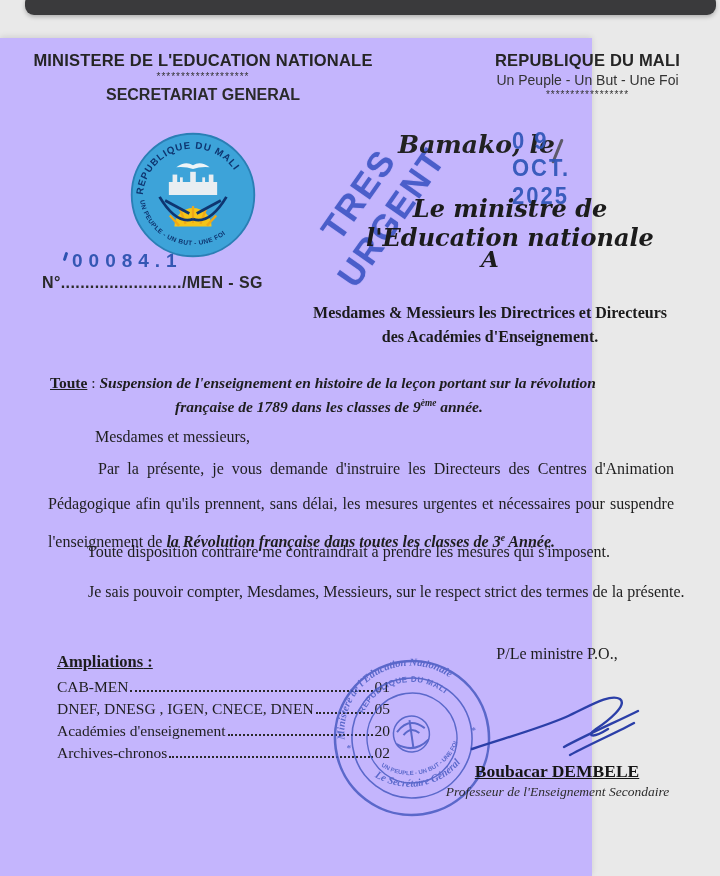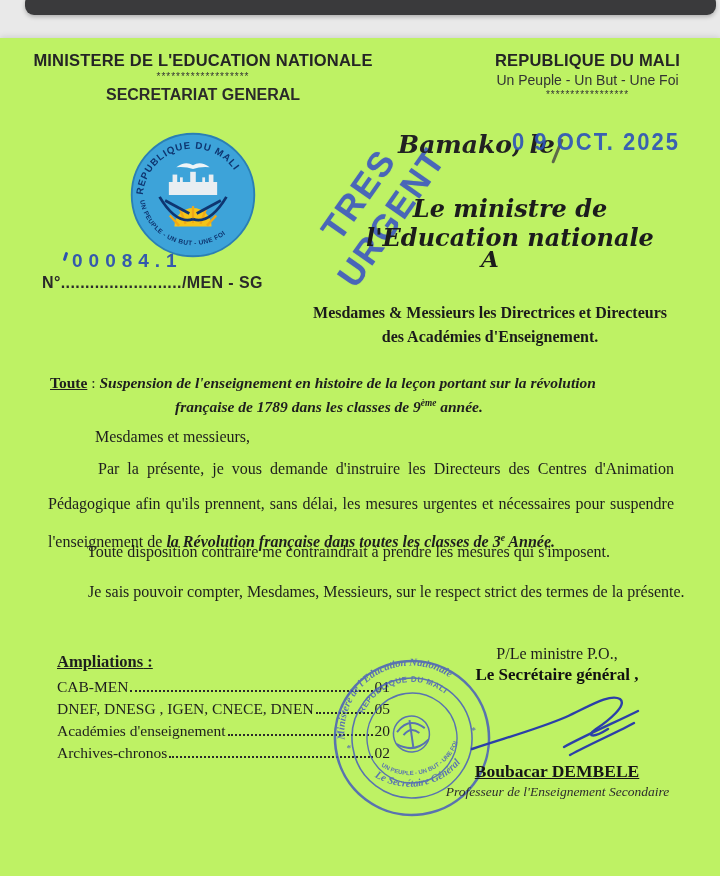--- a/index.html
+++ b/index.html
@@ -10,22 +10,22 @@
     color: #1e1e1e;
     position: relative;
     overflow: hidden;
   }
   .topbar {
     position: absolute; left: 25px; top: -6px; width: 691px; height: 21px;
     background: #3a3a3c; border-radius: 9px;
     box-shadow: 0 2px 4px rgba(0,0,0,.25);
   }
   .page {
-    position: absolute; left: 0; top: 38px; width: 720px; height: 838px;
-    background: #bef264;
+    position: absolute; left: 0; top: 38px; width: 592px; height: 838px;
+    background: #c4b5fd;
     box-shadow: 0 -1px 6px rgba(0,0,0,.12);
   }
   .abs { position: absolute; }
 
   
   .hdr-left { left: 18px; top: 13px; width: 370px; text-align: center; }
   .hdr-right { left: 460px; top: 13px; width: 255px; text-align: center; }
   .hdr-main {
     font-family: "Liberation Sans", sans-serif; font-weight: bold;
     font-size: 16.5px; color: #252525; letter-spacing: .2px;
@@ -282,21 +282,20 @@
         <path d="M68,74 Q82,60 96,74"></path>
         <path d="M66,86 Q82,98 98,86"></path>
         <path d="M74,78 Q82,70 90,78"></path>
         <line x1="82" y1="64" x2="82" y2="92"></line>
       </g>
     </svg>
   </div>
 
   <div class="abs sig-block">
     <div class="sig-onbehalf">P/Le ministre P.O.,</div>
-    <div class="sig-title">Le Secrétaire général ,</div>
   </div>
 
   <div class="abs signature-svg">
     <svg viewBox="0 0 185 90" width="185" height="90">
       <g stroke="#2b3fa8" stroke-width="2.4" fill="none" stroke-linecap="round">
         <path d="M4,66 C40,54 70,46 98,34 C120,24 142,10 152,16 C160,22 140,38 128,46 C118,53 124,56 140,46"></path>
         <path d="M96,64 C118,52 150,38 170,28"></path>
         <path d="M102,72 C124,60 152,48 166,40"></path>
       </g>
     </svg>

